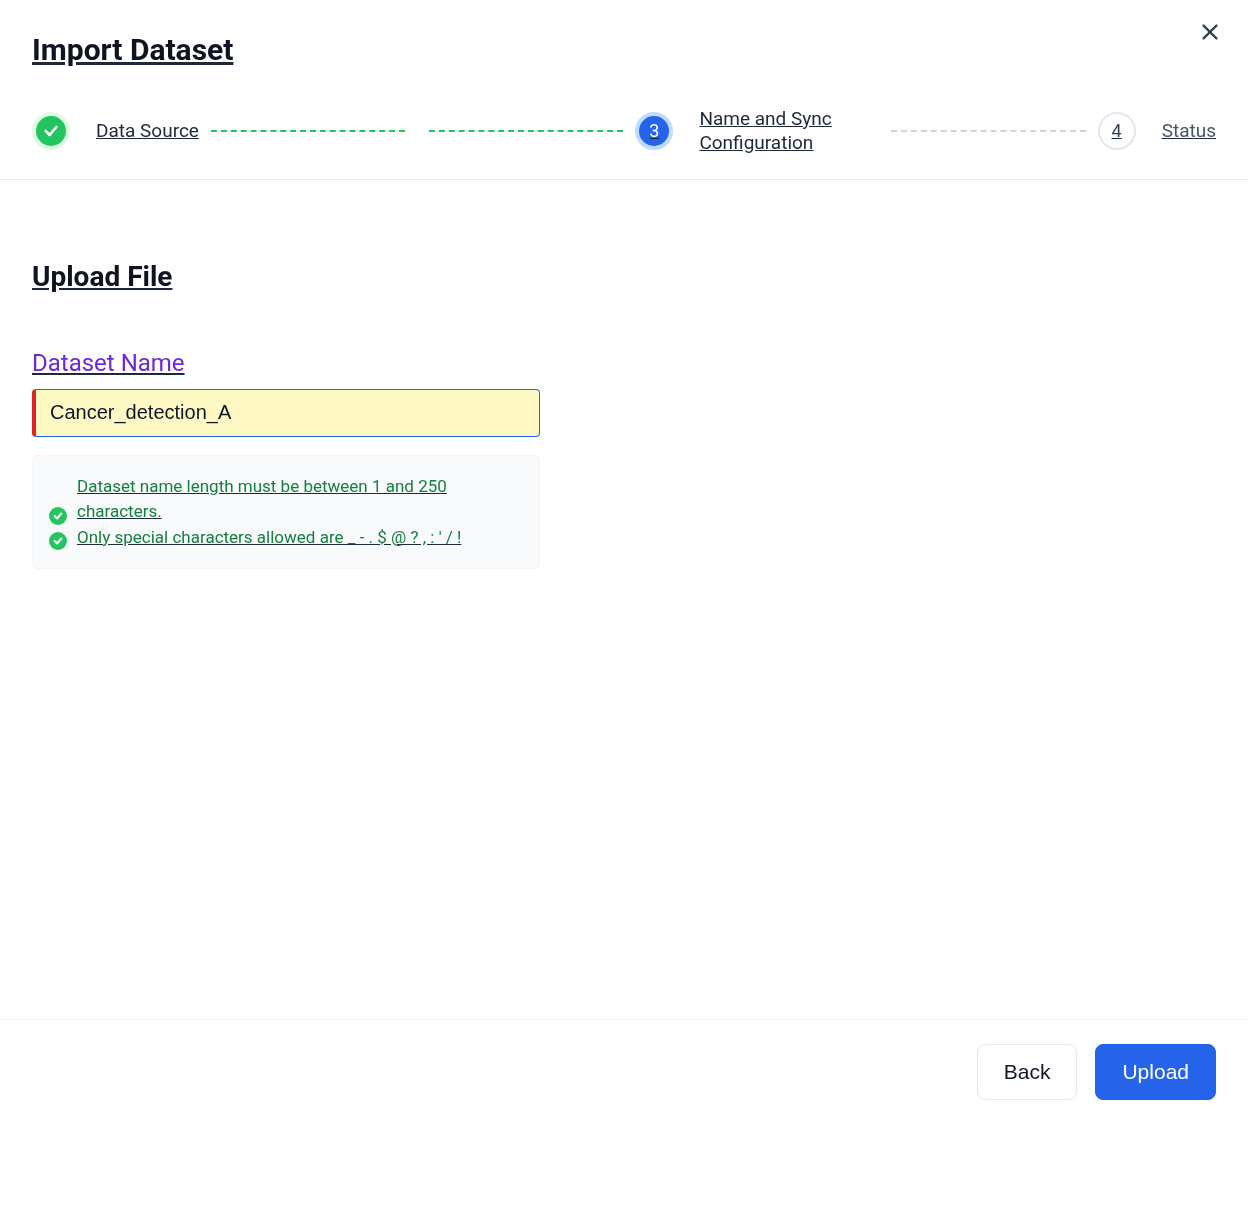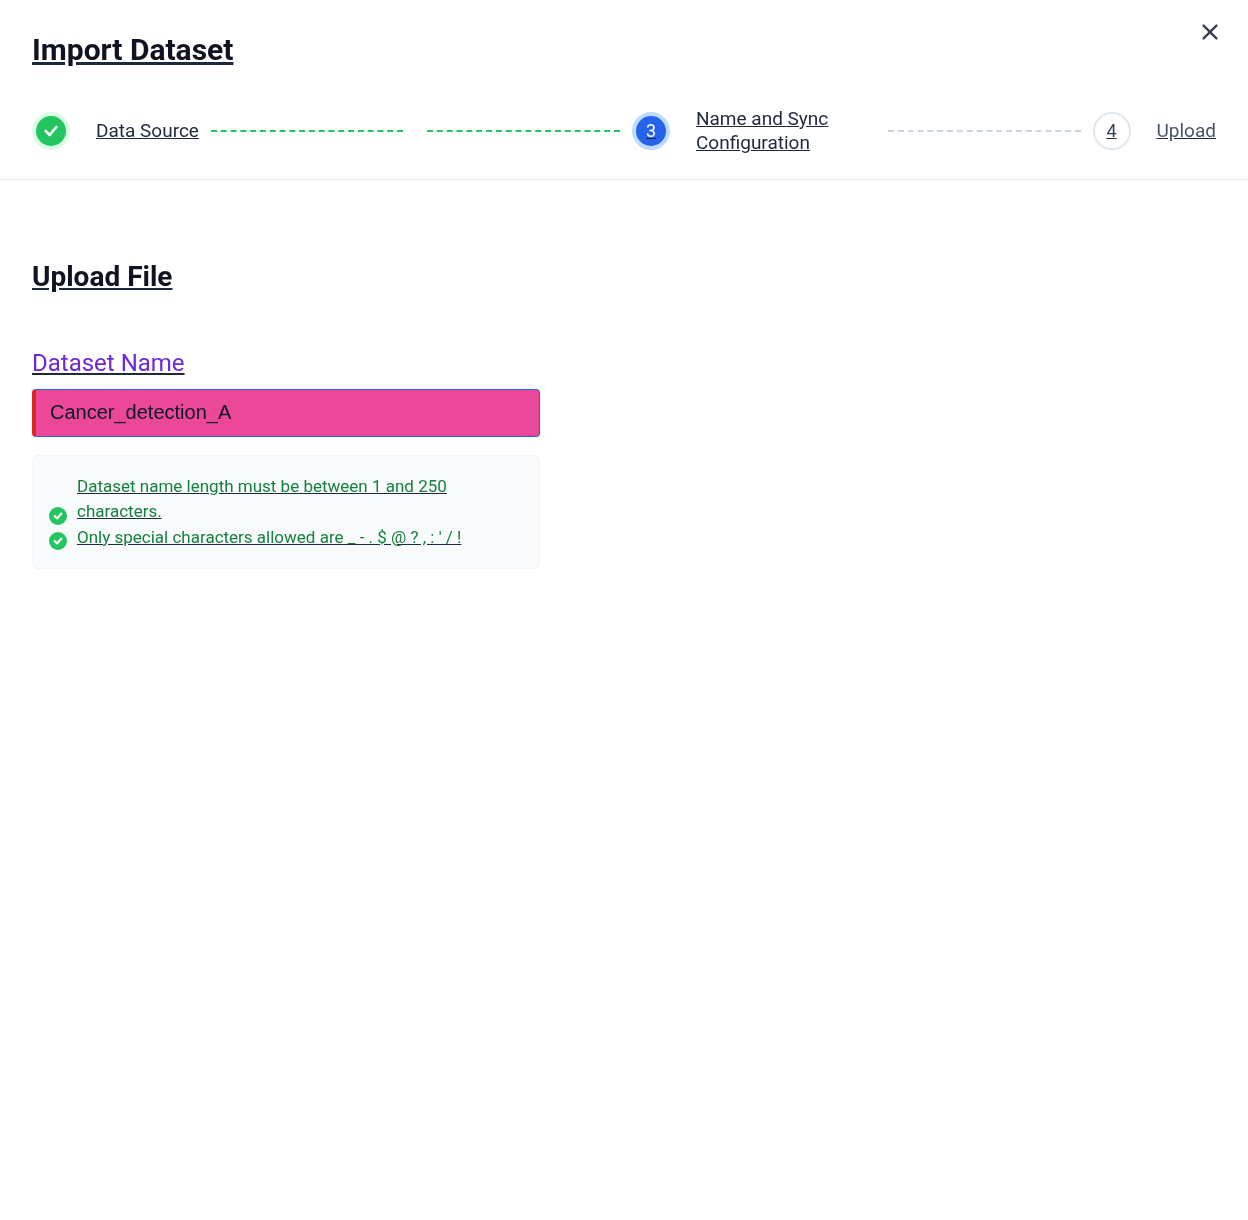--- a/index.html
+++ b/index.html
@@ -115,21 +115,21 @@
     .text-input {
       width: 100%;
       height: 48px;
       border: 1px solid #2563eb;
       border-left: 4px solid #dc2626;
       border-radius: 4px;
       padding: 0 14px;
       font-size: 20px;
       color: #0f172a;
       outline: none;
-      background: #ec4899;
+      background: #fef9c3;
     }
     .hints {
       width: 508px;
       margin-top: 18px;
       background: #f8fafc;
       border: 1px solid #f1f5f9;
       border-radius: 6px;
       padding: 18px 16px;
     }
     .hint {
@@ -212,21 +212,21 @@
     </div>
     <div class="connector"></div>
     <div class="connector"></div>
     <div class="step step-active">
       <div class="step-indicator">3</div>
       <div class="step-label">Name and Sync Configuration</div>
     </div>
     <div class="connector pending"></div>
     <div class="step step-upcoming">
       <div class="step-indicator">4</div>
-      <div class="step-label">Upload</div>
+      <div class="step-label">Status</div>
     </div>
   </div>
 
   <div class="content">
     <h2 class="section-title">Upload File</h2>
 
     <label class="field-label">Dataset Name</label>
     <div class="input-wrap">
       <input type="text" class="text-input" value="Cancer_detection_A" style="">
     </div>
@@ -244,14 +244,18 @@
         <span class="hint-icon">
           <svg viewBox="0 0 24 24" fill="none" stroke="currentColor" stroke-width="5" stroke-linecap="round" stroke-linejoin="round">
               <polyline points="4 12 10 18 20 6"></polyline>
             </svg>
         </span>
         <span>Only special characters allowed are _ - . $ @ ? , : ' / !</span>
       </div>
     </div>
   </div>
 
+  <div class="footer">
+    <button class="btn btn-secondary">Back</button>
+    <button class="btn btn-primary">Upload</button>
+  </div>
 
 </div>
 
 </body></html>

